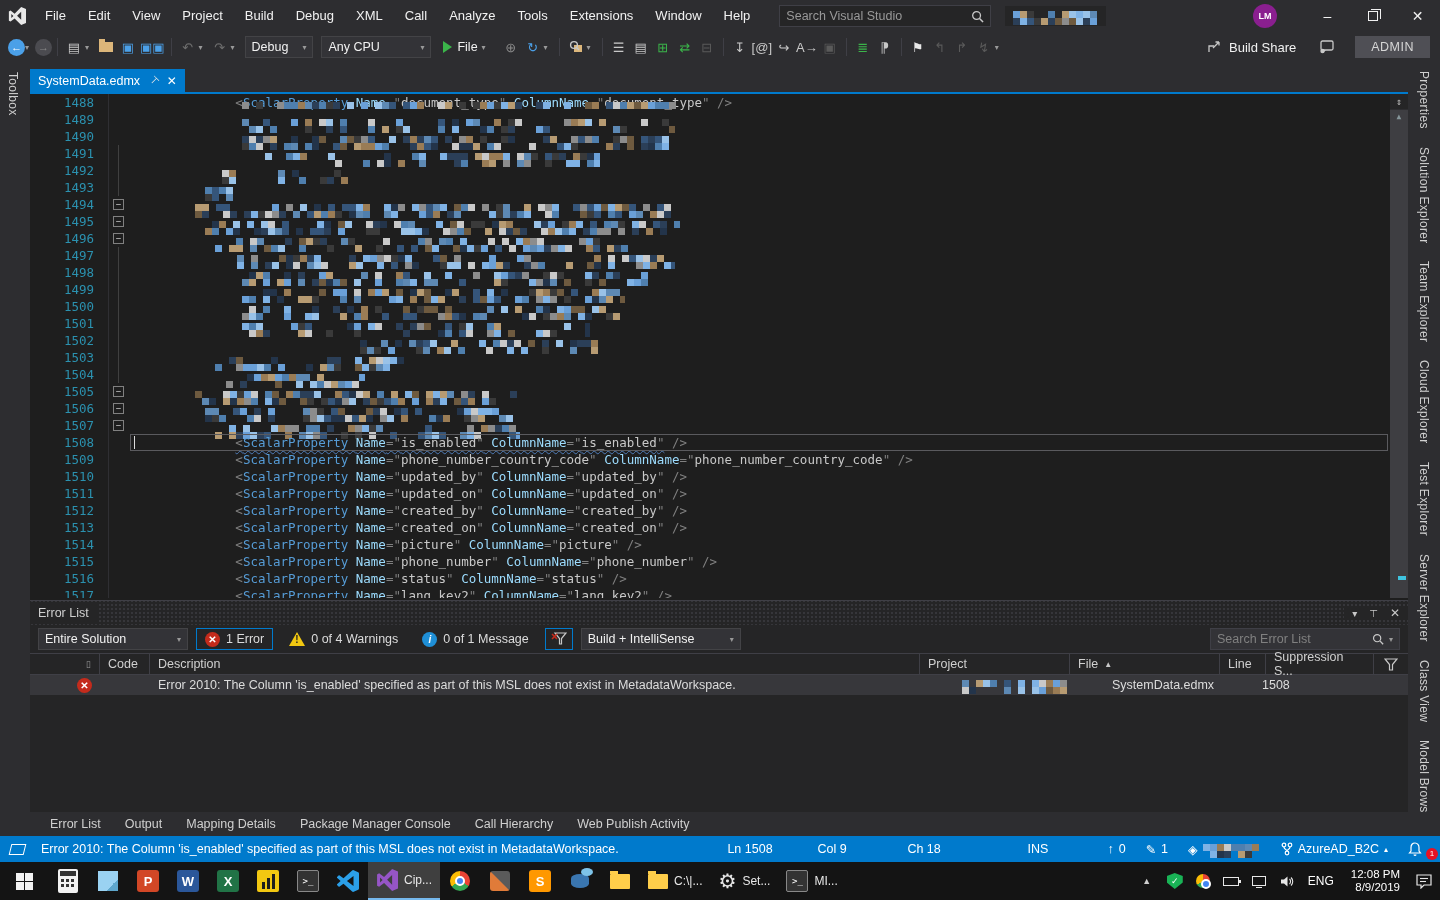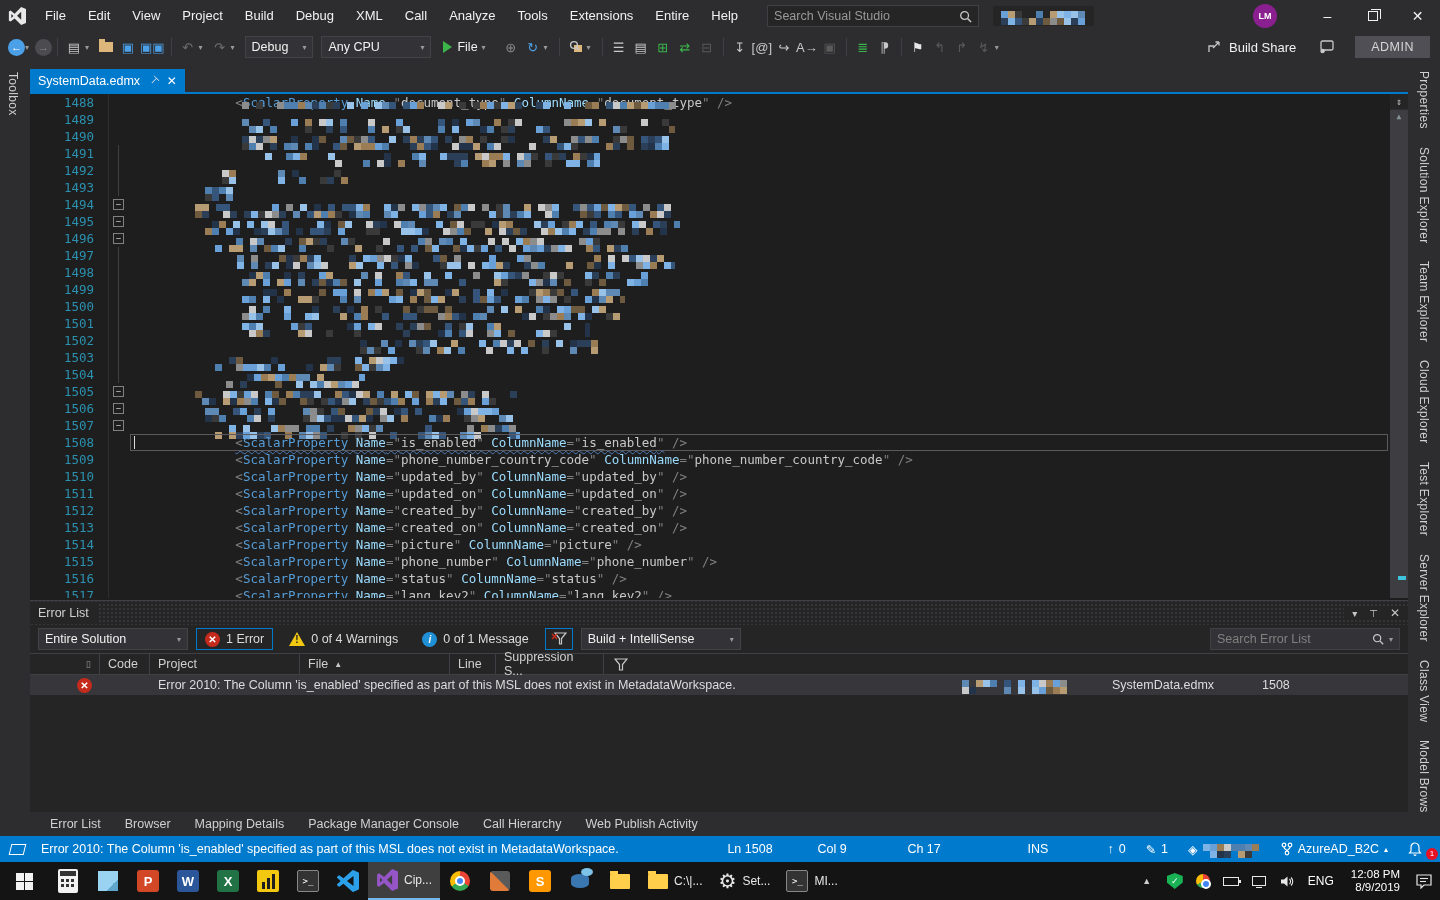--- a/index.html
+++ b/index.html
@@ -201,21 +201,21 @@
         <div class="menu-item">Edit</div>
         <div class="menu-item">View</div>
         <div class="menu-item">Project</div>
         <div class="menu-item">Build</div>
         <div class="menu-item">Debug</div>
         <div class="menu-item">XML</div>
         <div class="menu-item">Call</div>
         <div class="menu-item">Analyze</div>
         <div class="menu-item">Tools</div>
         <div class="menu-item">Extensions</div>
-        <div class="menu-item">Entire</div>
+        <div class="menu-item">Window</div>
         <div class="menu-item">Help</div>
       </nav>
     <div class="qsearch">
       <span>Search Visual Studio</span>
       <svg width="13" height="13" viewBox="0 0 14 14">
           <circle cx="6" cy="6" r="4.2" fill="none" stroke="#c8c8c8" stroke-width="1.4"></circle>
           <line x1="9.2" y1="9.2" x2="13" y2="13" stroke="#c8c8c8" stroke-width="1.6"></line>
         </svg>
     </div>
     <div class="mosaic-chip">
@@ -444,20 +444,21 @@
             <line x1="9.2" y1="9.2" x2="13" y2="13" stroke="#c8c8c8" stroke-width="1.6"></line>
           </svg>
         <span style="font-size:8px;color:#999;margin-left:5px">▾</span>
       </div>
     </div>
     <div class="grid-header">
       <div class="gh-cell c-sev">
           <span style="font-size:9px;color:#9a9a9a">▯</span>
         </div>
       <div class="gh-cell c-code">Code</div>
+      <div class="gh-cell c-desc">Description</div>
       <div class="gh-cell c-proj">Project</div>
       <div class="gh-cell c-file">
         <span>File</span>
           <span class="sort-asc">▲</span>
       </div>
       <div class="gh-cell c-line">Line</div>
       <div class="gh-cell c-supp">Suppression S...</div>
       <div class="gh-cell c-funnel" style="border-right:none">
         <svg width="14" height="13" viewBox="0 0 14 13">
             <path d="M1 1 L13 1 L8.5 6.5 L8.5 12 L5.5 12 L5.5 6.5 Z" fill="none" stroke="#c8c8c8" stroke-width="1.2"></path>
@@ -505,34 +506,34 @@
           </span>
         </div>
       <div class="gr-cell c-file">SystemData.edmx</div>
       <div class="gr-cell c-line">1508</div>
       <div class="gr-cell c-supp"></div>
     </div>
   </section>
 
   <div class="panel-tabs" id="panel-tabs">
       <div class="ptab">Error List</div>
-      <div class="ptab">Browser</div>
+      <div class="ptab">Output</div>
       <div class="ptab">Mapping Details</div>
       <div class="ptab">Package Manager Console</div>
       <div class="ptab">Call Hierarchy</div>
       <div class="ptab">Web Publish Activity</div>
     </div>
 
   <footer class="statusbar">
     <span class="sb-box"></span>
     <span class="sb-item sb-msg">Error 2010: The Column 'is_enabled' specified as part of this MSL does not exist in MetadataWorkspace.</span>
     <span class="sb-flex"></span>
     <span class="sb-item" style="width:90px">Ln 1508</span>
     <span class="sb-item" style="width:90px">Col 9</span>
-    <span class="sb-item" style="width:120px">Ch 17</span>
+    <span class="sb-item" style="width:120px">Ch 18</span>
     <span class="sb-item" style="width:80px">INS</span>
     <span class="sb-item">
       <span>↑</span>
         <span>0</span>
     </span>
     <span class="sb-item">
       <span>✎</span>
         <span>1</span>
     </span>
     <span class="sb-item">

